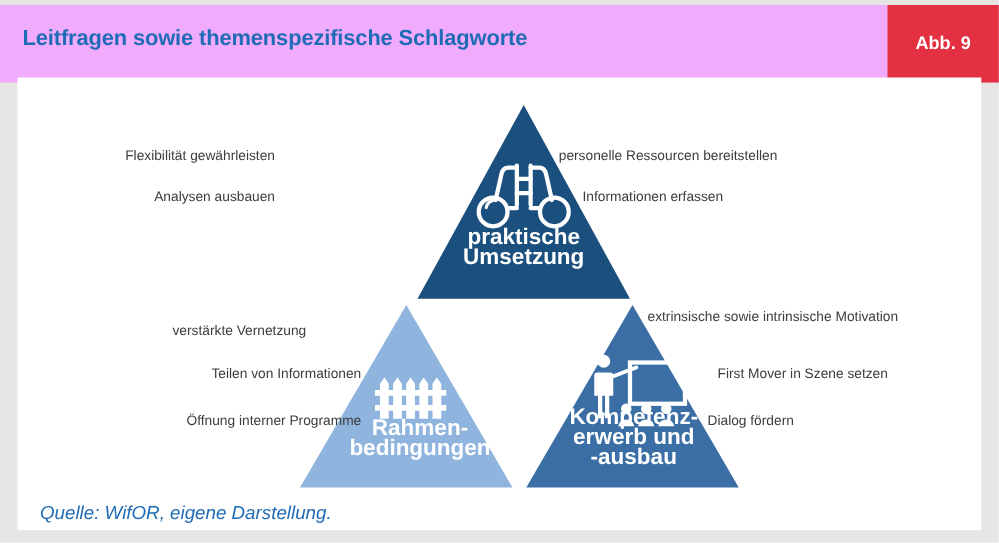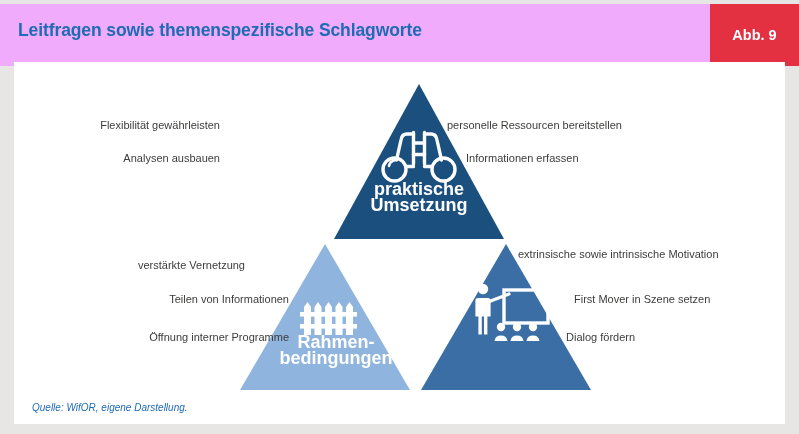--- a/index.html
+++ b/index.html
@@ -122,21 +122,21 @@
 
   #kw-br-1 { left: 504px; top: 186px; }
   #kw-br-2 { left: 524px; top: 231px; margin-left: 36px; }
   #kw-br-3 { left: 552px; top: 269px; }
 
   
   #source-note {
     position: absolute;
     left: 18px;
     top: 340px;
-    font-size: 10px;
+    font-size: 15px;
     font-style: italic;
     color: #1f6bb5;
     white-space: nowrap;
   }
 </style>
 </head>
 <body>
 
 <div id="figure-root">
 
@@ -204,20 +204,23 @@
               <path d="M309.5,257 a6.6,6.6 0 0 1 13,0 z"></path>
             </g>
           </g>
         </g>
       </svg>
 
       <div id="caption-top" class="tri-caption">praktische
 Umsetzung</div>
       <div id="caption-left" class="tri-caption">Rahmen-
 bedingungen</div>
+      <div id="caption-right" class="tri-caption">Kompetenz-
+erwerb und
+-ausbau</div>
 
       <div id="kw-tl-1" class="kw-label kw-left">Flexibilität gewährleisten</div>
       <div id="kw-tr-1" class="kw-label kw-right">personelle Ressourcen bereitstellen</div>
 
       <div id="kw-tl-2" class="kw-label kw-left">Analysen ausbauen</div>
       <div id="kw-tr-2" class="kw-label kw-right">Informationen erfassen</div>
 
       <div id="kw-bl-1" class="kw-label kw-left">verstärkte Vernetzung</div>
       <div id="kw-bl-2" class="kw-label kw-left">Teilen von Informationen</div>
       <div id="kw-bl-3" class="kw-label kw-left">Öffnung interner Programme</div>

